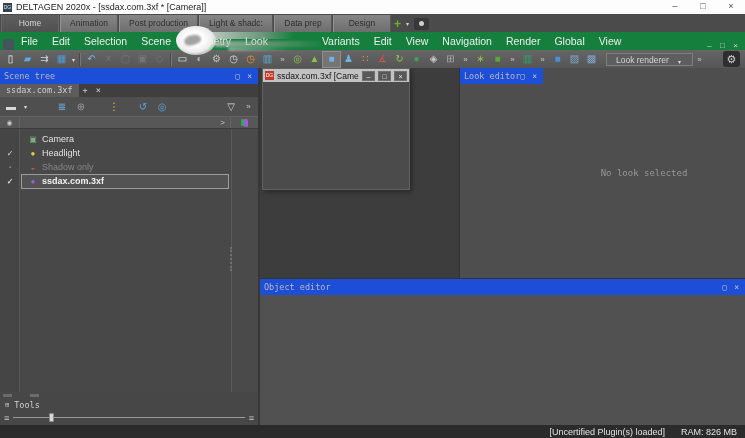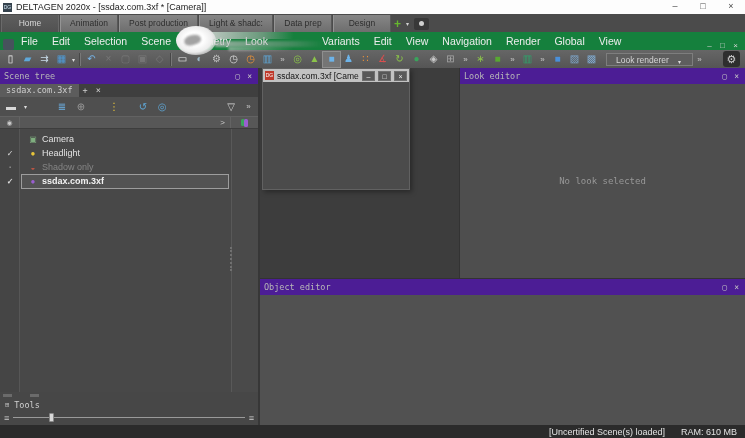--- a/index.html
+++ b/index.html
@@ -30,21 +30,21 @@
 .tb{width:17px;height:15px;flex:none;display:flex;align-items:center;justify-content:center;font-size:10px;line-height:1}
 .tb.dis{opacity:.4}
 .tb.sel{background:#757575;outline:1px solid #8f8f8f}
 .tsep{width:2px;height:13px;border-left:1px solid #474747;border-right:1px solid #787878;margin:0 2px;flex:none}
 .tcaret{font-size:6px;color:#ddd;width:7px;flex:none;text-align:center}
 .ovf{width:13px;flex:none;text-align:center;font-size:8px;color:#c9c9c9}
 .lrbox{height:13px;background:#5e5e5e;border:1px solid #7e7e7e;color:#d6d6d6;font-size:8.5px;display:flex;align-items:flex-end;padding:0 9px;margin-left:6px;flex:none}
 .lrbox .tcaret{margin-left:7px}
 .gearbox{width:17px;height:16px;background:#2e2e2e;border-radius:3px;color:#cfcfcf;display:flex;align-items:center;justify-content:center;font-size:11px;margin-left:auto;margin-right:3px;flex:none}
 
-.panel-head{height:13px;background:#4c1d95;display:flex;align-items:center;font-size:8.5px;color:#b8b8b8;font-family:"DejaVu Sans Mono",monospace;padding:8px 4px;flex:none}
+.panel-head{height:13px;background:#1d4ed8;display:flex;align-items:center;font-size:8.5px;color:#b8b8b8;font-family:"DejaVu Sans Mono",monospace;padding:8px 4px;flex:none}
 .ph-sp{margin-left:auto;display:flex;gap:7px;font-size:8px;color:#c5c5c5;padding-right:2px}
 
 .scene{position:absolute;left:0;top:68px;width:260px;height:357px;background:#474747;border-right:2px solid #373737;display:flex;flex-direction:column;z-index:2}
 .stabs{height:13px;background:#3f3f3f;display:flex;align-items:center;font-size:8.5px;color:#cfcfcf;font-family:"DejaVu Sans Mono",monospace}
 .stab{background:#5c5c5c;height:13px;line-height:13px;padding:0 6px}
 .stbtn{padding:0 4px;line-height:13px}
 .ttools{height:19px;background:#4f4f4f;display:flex;align-items:center;padding:0 3px;gap:3px}
 .ttb{width:16px;height:15px;display:flex;align-items:center;justify-content:center;font-size:10px;flex:none}
 .theader{height:13px;display:flex;background:#575757;border-top:1px solid #626262;border-bottom:1px solid #3d3d3d;font-size:8px;flex:none}
 .th-eye{width:20px;border-right:1px solid #636363;display:flex;align-items:center;justify-content:center;color:#c9c9c9;font-size:7px}
@@ -73,21 +73,21 @@
 .thumb{position:absolute;left:36px;top:-5px;width:5px;height:9px;background:#d8d8d8;border:1px solid #8a8a8a;border-radius:1px}
 
 .mdi{position:absolute;left:260px;top:68px;width:199px;height:210px;background:#3d3d3d;z-index:1}
 .vp{position:absolute;left:2px;top:0;width:148px;height:122px;background:#4b4b4b;border:1px solid #616161;box-shadow:2px 2px 5px rgba(0,0,0,.35)}
 .vp-title{height:13px;background:#c2c2c2;display:flex;align-items:center;gap:3px;padding:0 2px;font-size:8.5px;color:#141414}
 .vp-ico{width:9px;height:9px;background:#bf3a2b;color:#fff;font-size:5px;text-align:center;line-height:9px;flex:none}
 .vp-name{flex:1;white-space:nowrap;overflow:hidden}
 .vp-btn{width:13px;height:10px;background:#585858;color:#ebebeb;font-size:7px;line-height:9px;text-align:center;border:1px solid #6f6f6f;flex:none}
 .vp-body{position:absolute;left:0;top:13px;right:0;bottom:0}
 
-.look{position:absolute;left:459px;top:68px;width:286px;height:210px;background:#4e4e4e;display:flex;flex-direction:column;border-left:1px solid #333;z-index:1}
+.look{position:absolute;left:459px;top:68px;width:286px;height:210px;background:#4e4e4e;display:flex;flex-direction:row;border-left:1px solid #333;z-index:1}
 .look-body{flex:1;display:flex;align-items:center;justify-content:center;font-family:"DejaVu Sans Mono",monospace;font-size:9px;color:#979797}
 
 .obj{position:absolute;left:260px;top:278px;width:485px;height:147px;background:#515151;display:flex;flex-direction:column;border-top:1px solid #333;z-index:1}
 .obj-body{flex:1}
 
 .status{position:absolute;left:0;bottom:0;width:100%;height:13px;background:#2b2b2b;display:flex;align-items:center;justify-content:flex-end;font-size:9px;color:#e3e3e3;gap:16px;padding-right:8px;z-index:5}
 
 .blob{position:absolute;left:176px;top:26px;width:40px;height:29px;border-radius:50%;background:radial-gradient(ellipse at 45% 45%,#fff 30%,#ececec 58%,rgba(205,205,205,.45) 82%,rgba(205,205,205,0) 100%);z-index:60}
 .blob i{position:absolute;left:8px;top:9px;width:17px;height:10px;background:rgba(85,85,85,.55);border-radius:50% 60% 40% 50%;transform:rotate(-18deg);filter:blur(1px)}
 .streak1{position:absolute;left:208px;top:32px;width:86px;height:7px;background:linear-gradient(90deg,rgba(208,208,208,.9),rgba(170,170,170,.55) 65%,rgba(170,170,170,0));border-radius:3px;filter:blur(.6px);z-index:59}
@@ -309,22 +309,22 @@
       <span>Object editor</span>
       <span class="ph-sp">
         <span>▢</span>
         <span>×</span>
       </span>
     </div>
     <div class="obj-body"></div>
   </div>
 
   <div class="status">
-    <span>[Uncertified Scene(s) loaded]</span>
-    <span>RAM: 610 MB</span>
+    <span>[Uncertified Plugin(s) loaded]</span>
+    <span>RAM: 826 MB</span>
   </div>
 
   <div class="blob">
       <i></i>
     </div>
   <div class="streak1"></div>
   <div class="streak2"></div>
   <div class="streak3"></div>
 
 </div>

